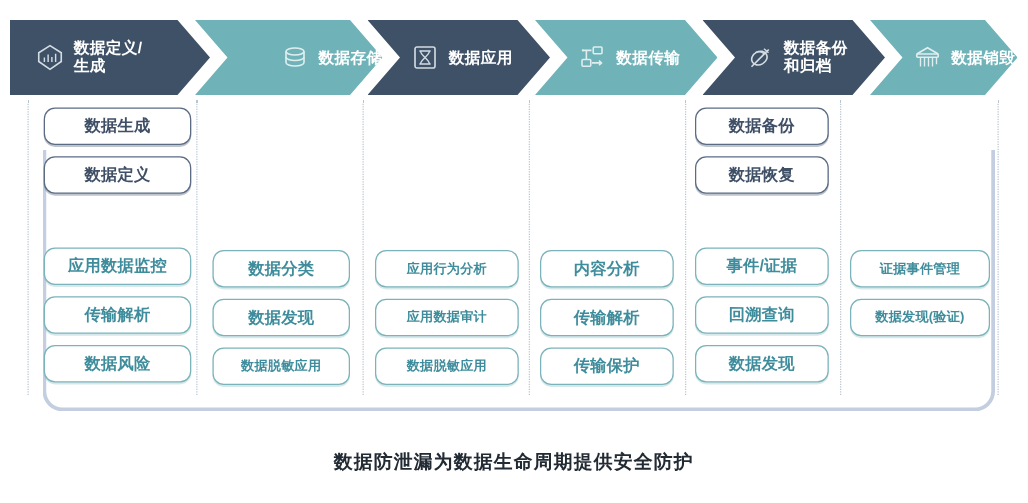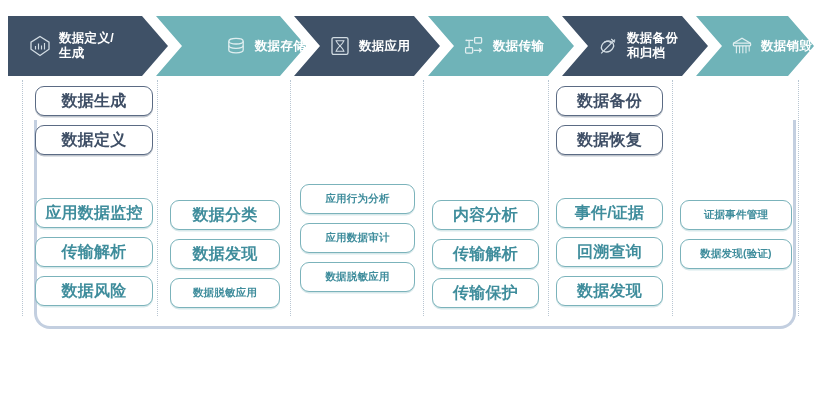--- a/index.html
+++ b/index.html
@@ -89,21 +89,21 @@
   .chip {
     box-sizing: border-box;
     width: 100%;
     height: 30px;
     border-radius: 9px;
     display: flex;
     align-items: center;
     justify-content: center;
     margin-bottom: 9px;
     background: #ffffff;
-    font-size: 16px;
+    font-size: 13px;
     font-weight: bold;
     letter-spacing: 0.2px;
     white-space: nowrap;
   }
   .chip.dark {
     border: 1.6px solid #5b6b84;
     color: #3f4f66;
     box-shadow: 0 1.5px 0 0 rgba(70,86,110,0.35);
   }
   .chip.teal {
@@ -255,21 +255,21 @@
     <div class="chip teal">传输解析</div>
     <div class="chip teal">数据风险</div>
   </div>
 
   <div class="col" style="left:170px;width:110px;top:200px;">
     <div class="chip teal">数据分类</div>
     <div class="chip teal">数据发现</div>
     <div class="chip teal small">数据脱敏应用</div>
   </div>
 
-  <div class="col" style="left:300px;width:115px;top:184px;text-align:right;">
+  <div class="col" style="left:300px;width:115px;top:200px;text-align:right;">
     <div class="chip teal small">应用行为分析</div>
     <div class="chip teal small">应用数据审计</div>
     <div class="chip teal small">数据脱敏应用</div>
   </div>
 
   <div class="col" style="left:432px;width:107px;top:200px;">
     <div class="chip teal">内容分析</div>
     <div class="chip teal">传输解析</div>
     <div class="chip teal">传输保护</div>
   </div>
@@ -281,14 +281,15 @@
     <div class="chip teal">事件/证据</div>
     <div class="chip teal">回溯查询</div>
     <div class="chip teal">数据发现</div>
   </div>
 
   <div class="col" style="left:680px;width:112px;top:200px;">
     <div class="chip teal small">证据事件管理</div>
     <div class="chip teal small">数据发现(验证)</div>
   </div>
 
+  <div class="caption">数据防泄漏为数据生命周期提供安全防护</div>
 
 </div>
 
 </body></html>

